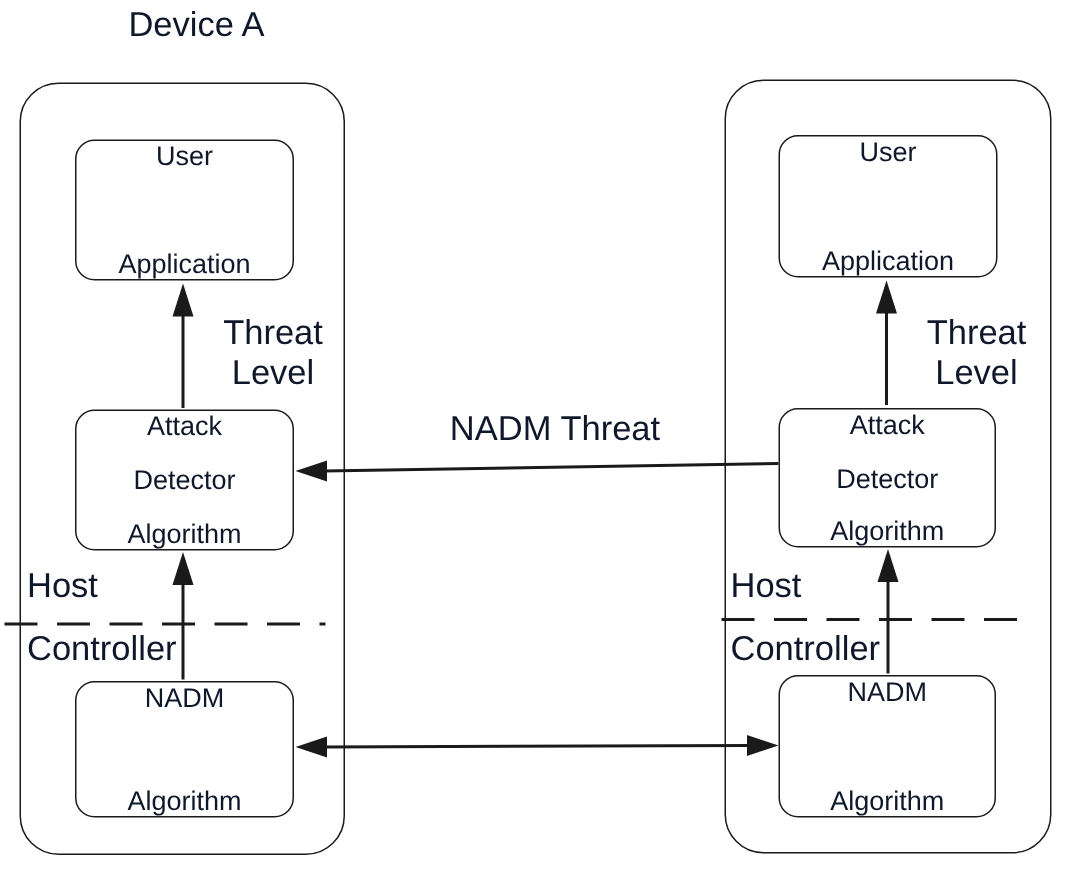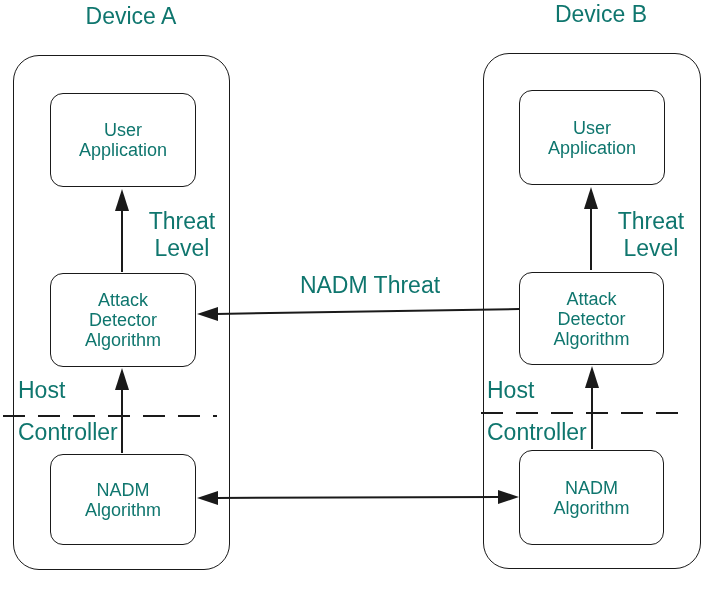--- a/index.html
+++ b/index.html
@@ -1,26 +1,26 @@
 <!DOCTYPE html>
 <html><head>
 <meta charset="utf-8">
 <style>
   html,body{margin:0;padding:0;background:#ffffff;}
   #canvas{
     position:relative;width:728px;height:595px;background:#ffffff;
-    font-family:"Liberation Sans",sans-serif;color:#0f766e;overflow:hidden;
+    font-family:"Liberation Sans",sans-serif;color:#0f172a;overflow:hidden;
   }
   #canvas *{box-sizing:border-box;}
   .outer-box{
     position:absolute;border:1.6px solid #1a1a1a;border-radius:26px;background:transparent;
   }
   .node-box{
     position:absolute;border:1.5px solid #1a1a1a;border-radius:13px;background:#ffffff;
-    display:flex;flex-direction:column;align-items:center;justify-content:center;
+    display:flex;flex-direction:column;align-items:center;justify-content:space-between;
     font-size:18px;line-height:20px;text-align:center;
   }
   .lbl{
     position:absolute;font-size:23px;line-height:27px;white-space:nowrap;
   }
   .lbl.center{text-align:center;}
   svg.wires{position:absolute;left:0;top:0;pointer-events:none;}
   .wire{stroke:#1a1a1a;stroke-width:2;fill:none;}
   .dash{stroke:#1a1a1a;stroke-width:2;fill:none;stroke-dasharray:22 13;}
   .head{fill:#1a1a1a;stroke:none;}
@@ -51,21 +51,20 @@
   </div>
 
   <div class="lbl center" style="left:122px;top:208px;width:120px;">
     <div>Threat</div>
     <div>Level</div>
   </div>
 
   <div class="lbl" style="left:18px;top:377px;">Host</div>
   <div class="lbl" style="left:18px;top:419px;">Controller</div>
 
-  <div class="lbl center" style="left:521px;top:1px;width:160px;">Device B</div>
 
   <div class="outer-box" style="left:483px;top:53px;width:218px;height:516px;"></div>
 
   <div class="node-box" style="left:519px;top:90px;width:146px;height:95px;">
     <span>User</span>
     <span>Application</span>
   </div>
 
   <div class="node-box" style="left:519px;top:272px;width:145px;height:93px;">
     <span>Attack</span>

